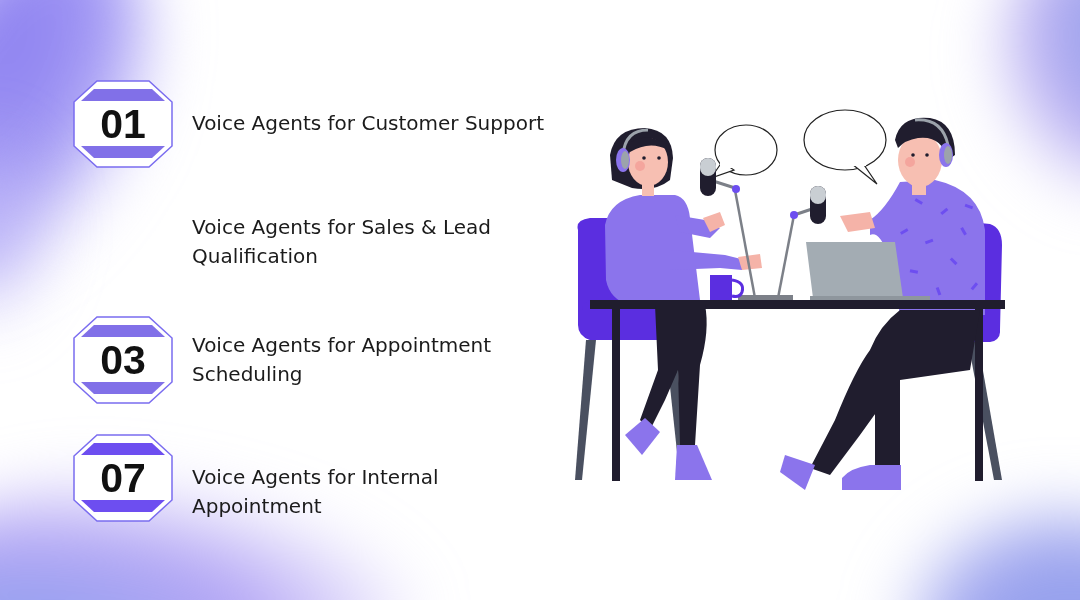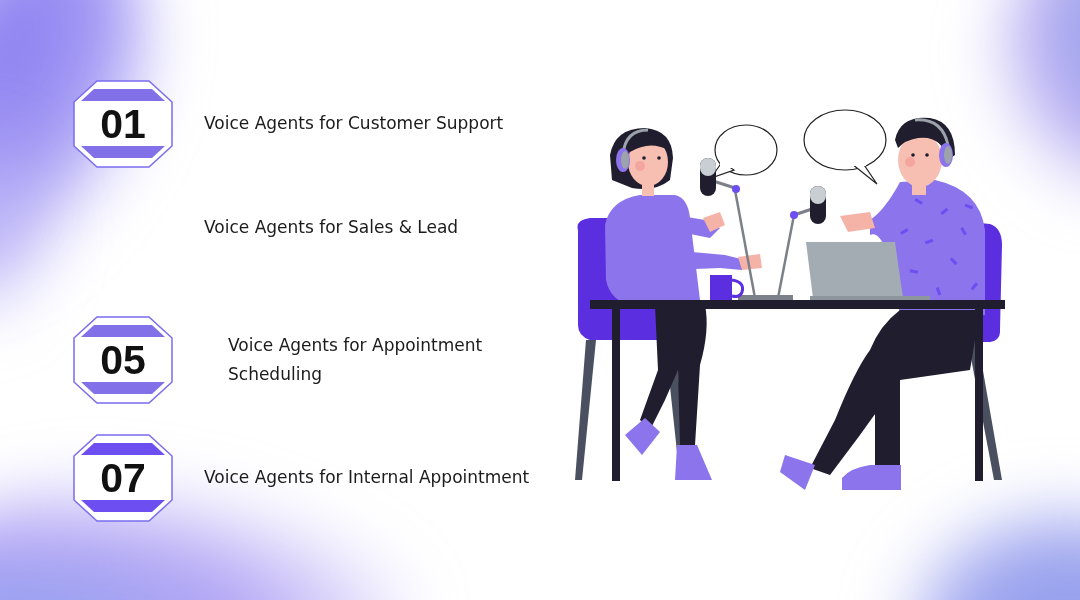--- a/index.html
+++ b/index.html
@@ -20,23 +20,23 @@
     .item { position: absolute; left: 0; width: 500px; height: 90px; }
     .badge { position: absolute; left: 0; top: 0; width: 102px; height: 88px; }
     .badge svg { position: absolute; left: 0; top: 0; }
     .badge-num {
       position: absolute; left: 0; top: 0; width: 102px; height: 88px;
       display: flex; align-items: center; justify-content: center;
       font-family: "Liberation Sans", "DejaVu Sans", sans-serif;
       font-weight: bold; font-size: 41px; color: #111111; letter-spacing: 0px;
     }
     .label {
-      position: absolute; left: 132px;
+      position: absolute; left: 120px;
       font-family: "DejaVu Sans", "Liberation Sans", sans-serif;
-      font-size: 17px; line-height: 29px; color: #1b1b1b; width: 380px;
+      font-size: 20px; line-height: 29px; color: #1b1b1b; width: 380px;
     }
 
     .illus { position: absolute; left: 570px; top: 100px; width: 440px; height: 390px; }
   </style>
 </head>
 <body>
 
 <div class="blob blob-tl"></div>
 <div class="blob blob-tl2"></div>
 <div class="blob blob-bl"></div>
@@ -53,33 +53,34 @@
         <polygon points="9,66 93,66 80,78 22,78" fill="#8170e8"></polygon>
       </svg>
       <div class="badge-num">01</div>
     </div>
     <div class="label" style="top:29px;">Voice Agents for Customer Support</div>
   </div>
 
   <div class="item" style="top:118px;">
     <div class="label" style="top:15px;">
       <div>Voice Agents for Sales &amp; Lead</div>
+      <div>Qualification</div>
     </div>
   </div>
 
   <div class="item" style="top:236px;">
     <div class="badge">
       <svg width="102" height="88" viewBox="0 0 102 88">
         <polygon points="25,1 77,1 100,22 100,66 77,87 25,87 2,66 2,22" fill="#ffffff" stroke="#7a6cf0" stroke-width="1.5"></polygon>
         <polygon points="22,9 80,9 93,21 9,21" fill="#8170e8"></polygon>
         <polygon points="9,66 93,66 80,78 22,78" fill="#8170e8"></polygon>
       </svg>
-      <div class="badge-num">05</div>
-    </div>
-    <div class="label" style="top:15px;margin-left:24px;">
+      <div class="badge-num">03</div>
+    </div>
+    <div class="label" style="top:15px;">
       <div>Voice Agents for Appointment</div>
       <div>Scheduling</div>
     </div>
   </div>
 
   <div class="item" style="top:354px;">
     <div class="badge">
       <svg width="102" height="88" viewBox="0 0 102 88">
         <polygon points="25,1 77,1 100,22 100,66 77,87 25,87 2,66 2,22" fill="#ffffff" stroke="#7a6cf0" stroke-width="1.5"></polygon>
         <polygon points="22,9 80,9 93,21 9,21" fill="#6d4ef0"></polygon>

